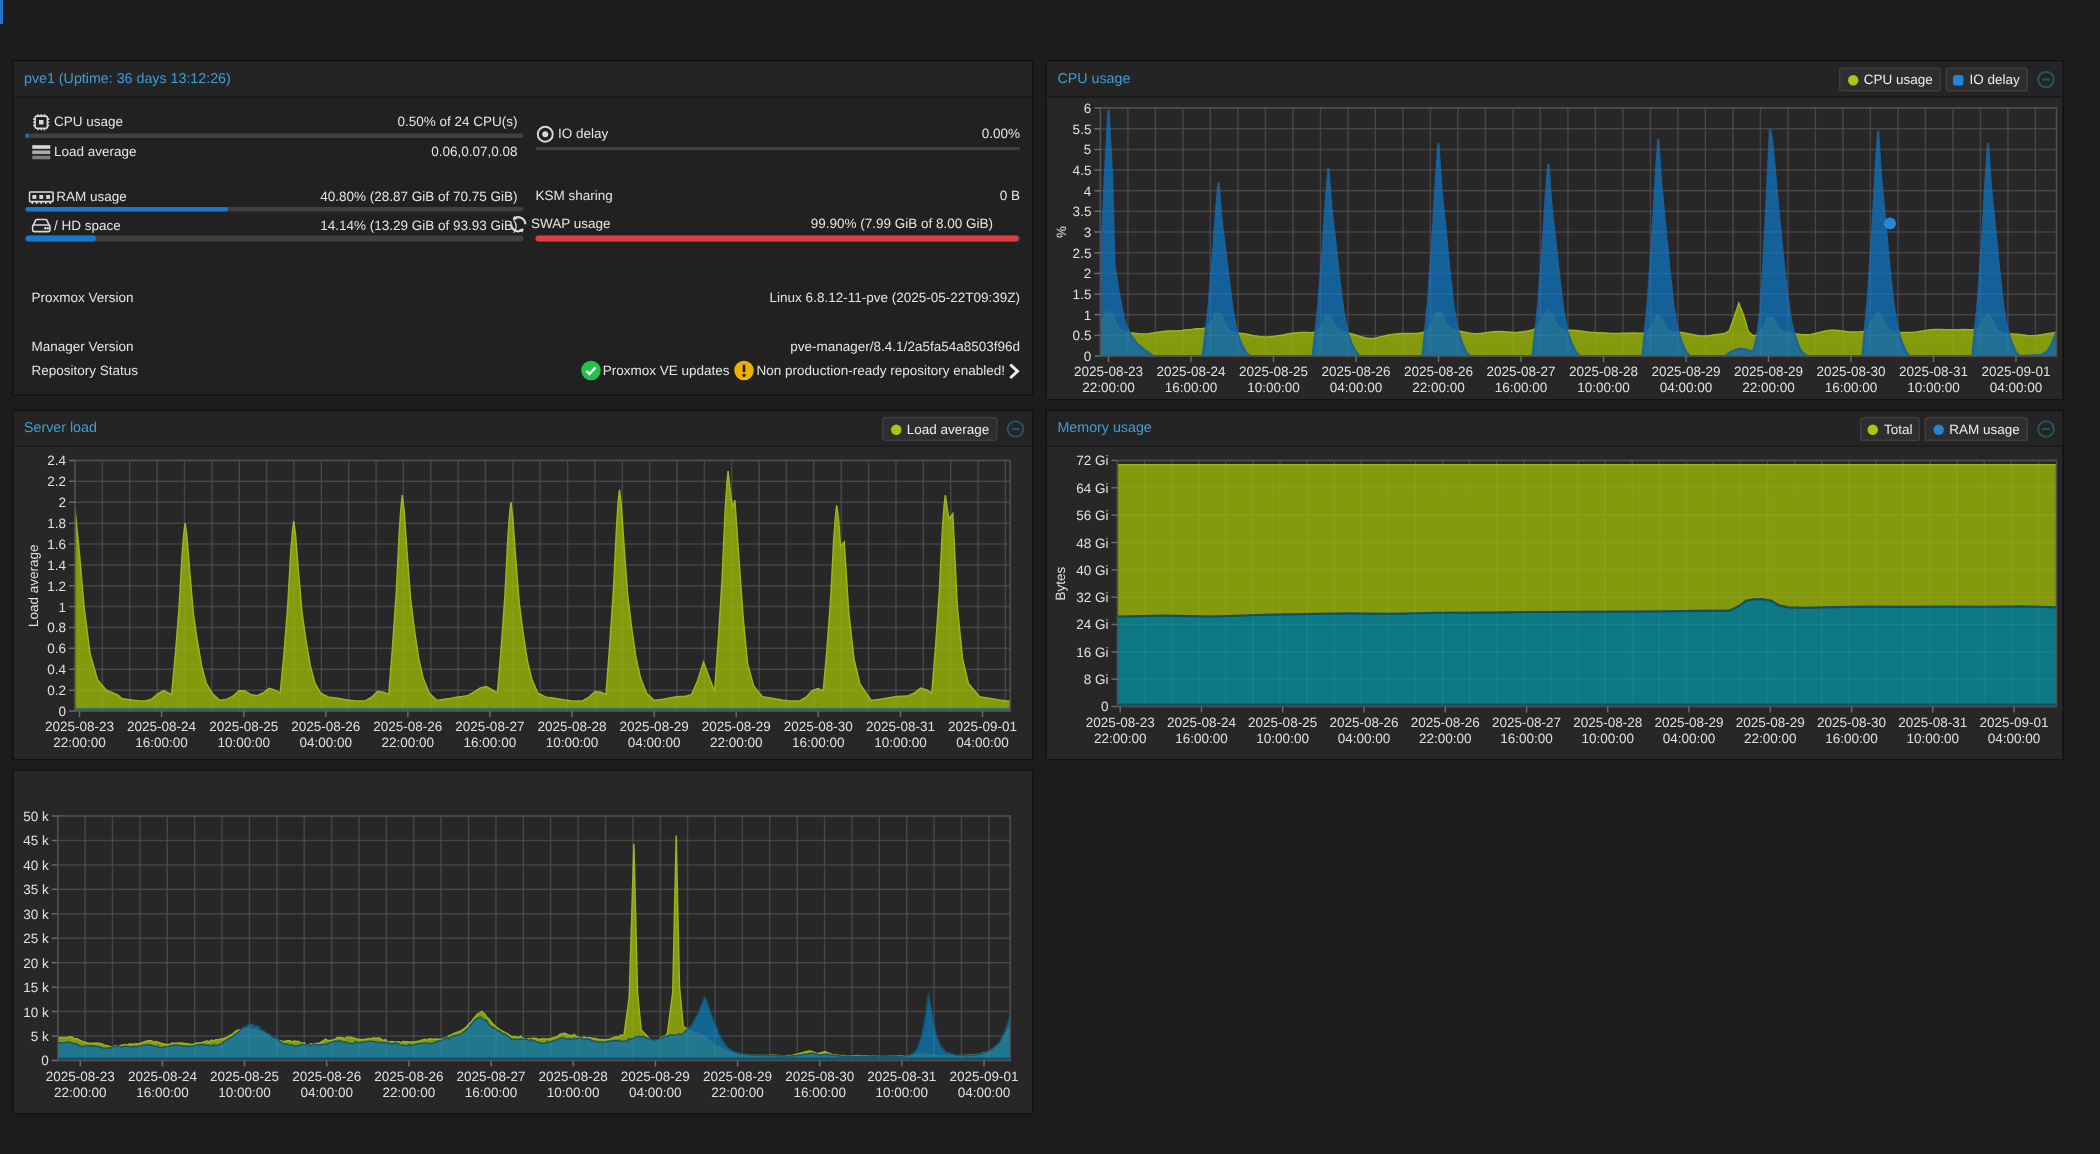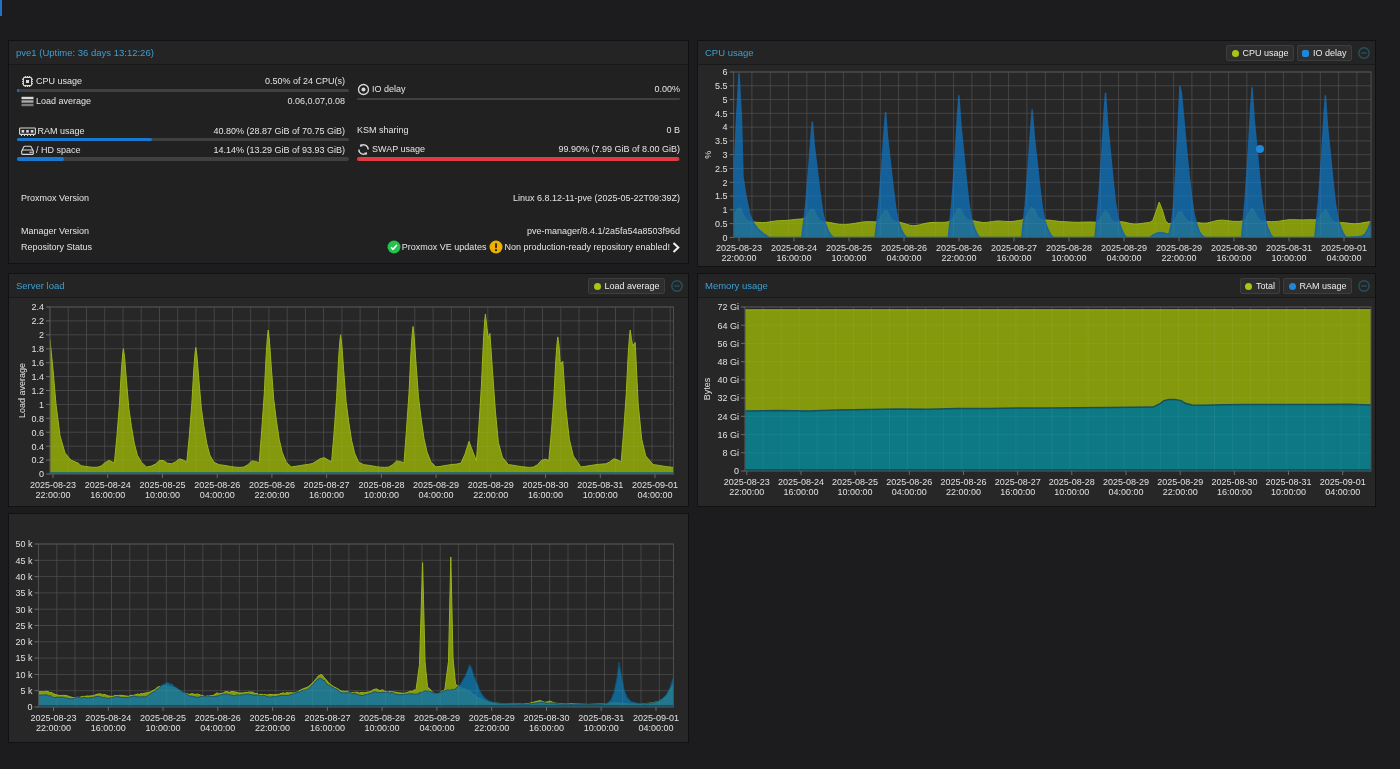--- a/index.html
+++ b/index.html
@@ -86,21 +86,21 @@
           <circle cx="6.5" cy="6.5" r="2" fill="#d9d9d9"></circle>
         </svg></span>
       <span style="position:absolute;left:15px;top:0">IO delay</span>
       <span class="val" style="right:0;top:0">0.00%</span>
     </div>
   <div class="bar" style="left:348px;top:56.5px;width:323px;height:2.5px"></div>
   <div class="row" style="left:348px;top:84px;width:323px;height:11px">
       <span style="position:absolute;left:0;top:0">KSM sharing</span>
       <span class="val" style="right:0;top:0">0 B</span>
     </div>
-  <div class="row" style="left:348px;top:103px;width:323px;height:11px">
+  <div class="row" style="left:330px;top:103px;width:323px;height:11px">
       <span class="ic" style="top:-1px"><svg width="13" height="13" viewBox="0 0 13 13">
           <g stroke="#d9d9d9" stroke-width="1.4" fill="none">
             <path d="M11.2,6.5 A4.7,4.7 0 0,0 3.2,3.2"></path>
             <path d="M1.8,6.5 A4.7,4.7 0 0,0 9.8,9.8"></path>
           </g>
           <path d="M3.6,0.8 L3.2,3.6 L6,3.2 Z" fill="#d9d9d9"></path>
           <path d="M9.4,12.2 L9.8,9.4 L7,9.8 Z" fill="#d9d9d9"></path>
         </svg></span>
       <span style="position:absolute;left:15px;top:0">SWAP usage</span>
       <span class="val" style="right:0;top:0">99.90% (7.99 GiB of 8.00 GiB)</span>

